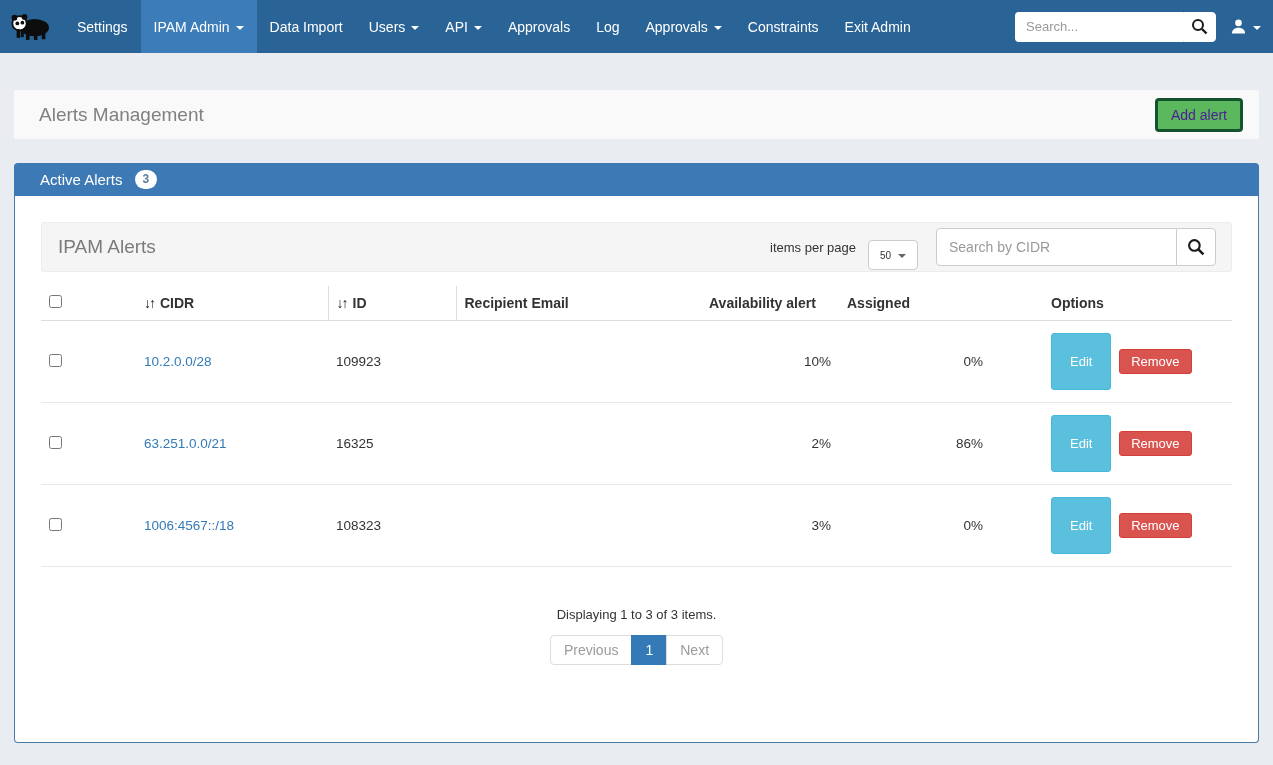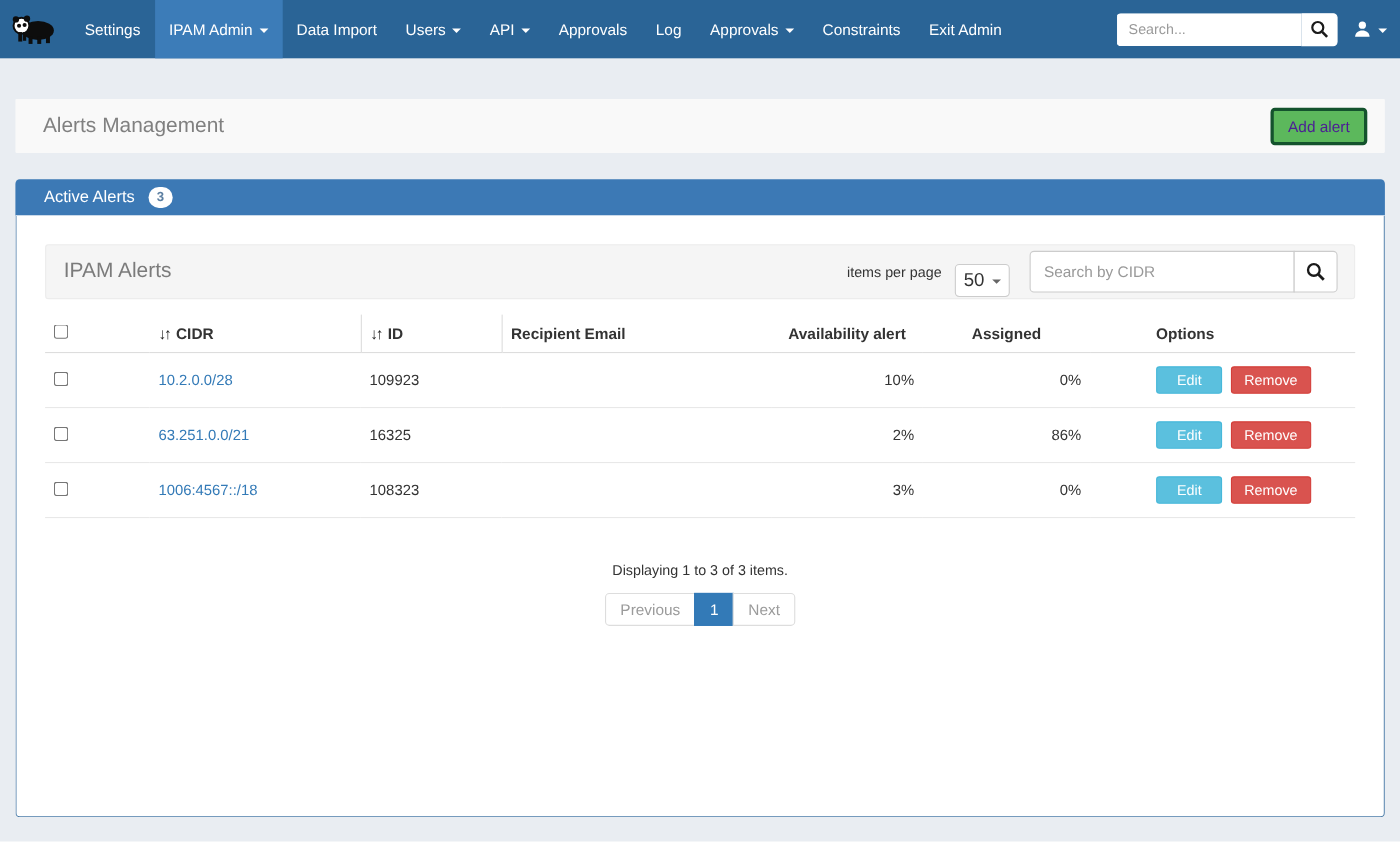--- a/index.html
+++ b/index.html
@@ -64,21 +64,21 @@
   
   .toolbar {
     background:#f5f5f5; border:1px solid #ececec; height:50px; border-radius:3px;
     display:flex; align-items:center; justify-content:space-between; padding:0 15px 0 16px;
   }
   .toolbar-title { font-size:19px; color:#7b7b7b; font-weight:400; }
   .toolbar-right { display:flex; align-items:center; }
   .ipp-label { font-size:13px; color:#333; margin-right:12px; }
   .ipp-select {
     width:50px; height:30px; background:#fff; border:1px solid #ccc; border-radius:4px;
-    display:flex; align-items:center; justify-content:center; gap:7px; font-size:17px;
+    display:flex; align-items:center; justify-content:center; gap:7px; font-size:10px;
     color:#333; cursor:pointer; margin-right:18px;margin-top:16px;
   }
   .ipp-select .caret-down { border-top-color:#666; }
   .cidr-search { display:flex; }
   .cidr-search input {
     width:241px; height:38px; border:1px solid #ccc; border-radius:4px 0 0 4px;
     padding:0 12px; font-size:14px; color:#555; outline:none; background:#fff;
   }
   .cidr-search input::placeholder { color:#999; }
   .cidr-search button {
@@ -92,28 +92,28 @@
     padding:9px 8px; border-bottom:1px solid #ddd; white-space:nowrap;
   }
   th.sep { border-left:1px solid #ddd; }
   td {
     font-size:13.5px; color:#333; padding:12px 8px; border-bottom:1px solid #e8e8e8;
     white-space:nowrap; overflow:hidden;
   }
   .col-check { width:95px; } .col-cidr { width:192px; } .col-id { width:128px; }
   .col-email { width:245px; } .col-avail { width:138px; } .col-assigned { width:152px; }
   .num { text-align:right; }
-  th.num { text-align:center; }
+  th.num { text-align:left; }
   .col-options-pad { padding-left:60px; }
   .sort-icon { font-weight:600; letter-spacing:-2px; margin-right:6px; color:#222; font-size:14px; cursor:pointer; }
   a.cidr-link { color:#337ab7; text-decoration:none; cursor:pointer; }
   input[type="checkbox"] { width:13px; height:13px; cursor:pointer; }
   .btn-info {
     background:#5bc0de; border:1px solid #46b8da; color:#fff; font-size:13px;
-    padding:4px 18px; border-radius:3px; cursor:pointer;
+    padding:20px 18px; border-radius:3px; cursor:pointer;
   }
   .btn-danger {
     background:#d9534f; border:1px solid #d43f3a; color:#fff; font-size:13px;
     padding:4px 11px; border-radius:3px; cursor:pointer; margin-left:4px;
   }
   
   .summary { text-align:center; margin-top:40px; font-size:13px; color:#333; }
   .pager-wrap { display:flex; justify-content:center; margin-top:13px; }
   .pager { display:inline-flex; }
   .pager .page-btn {

